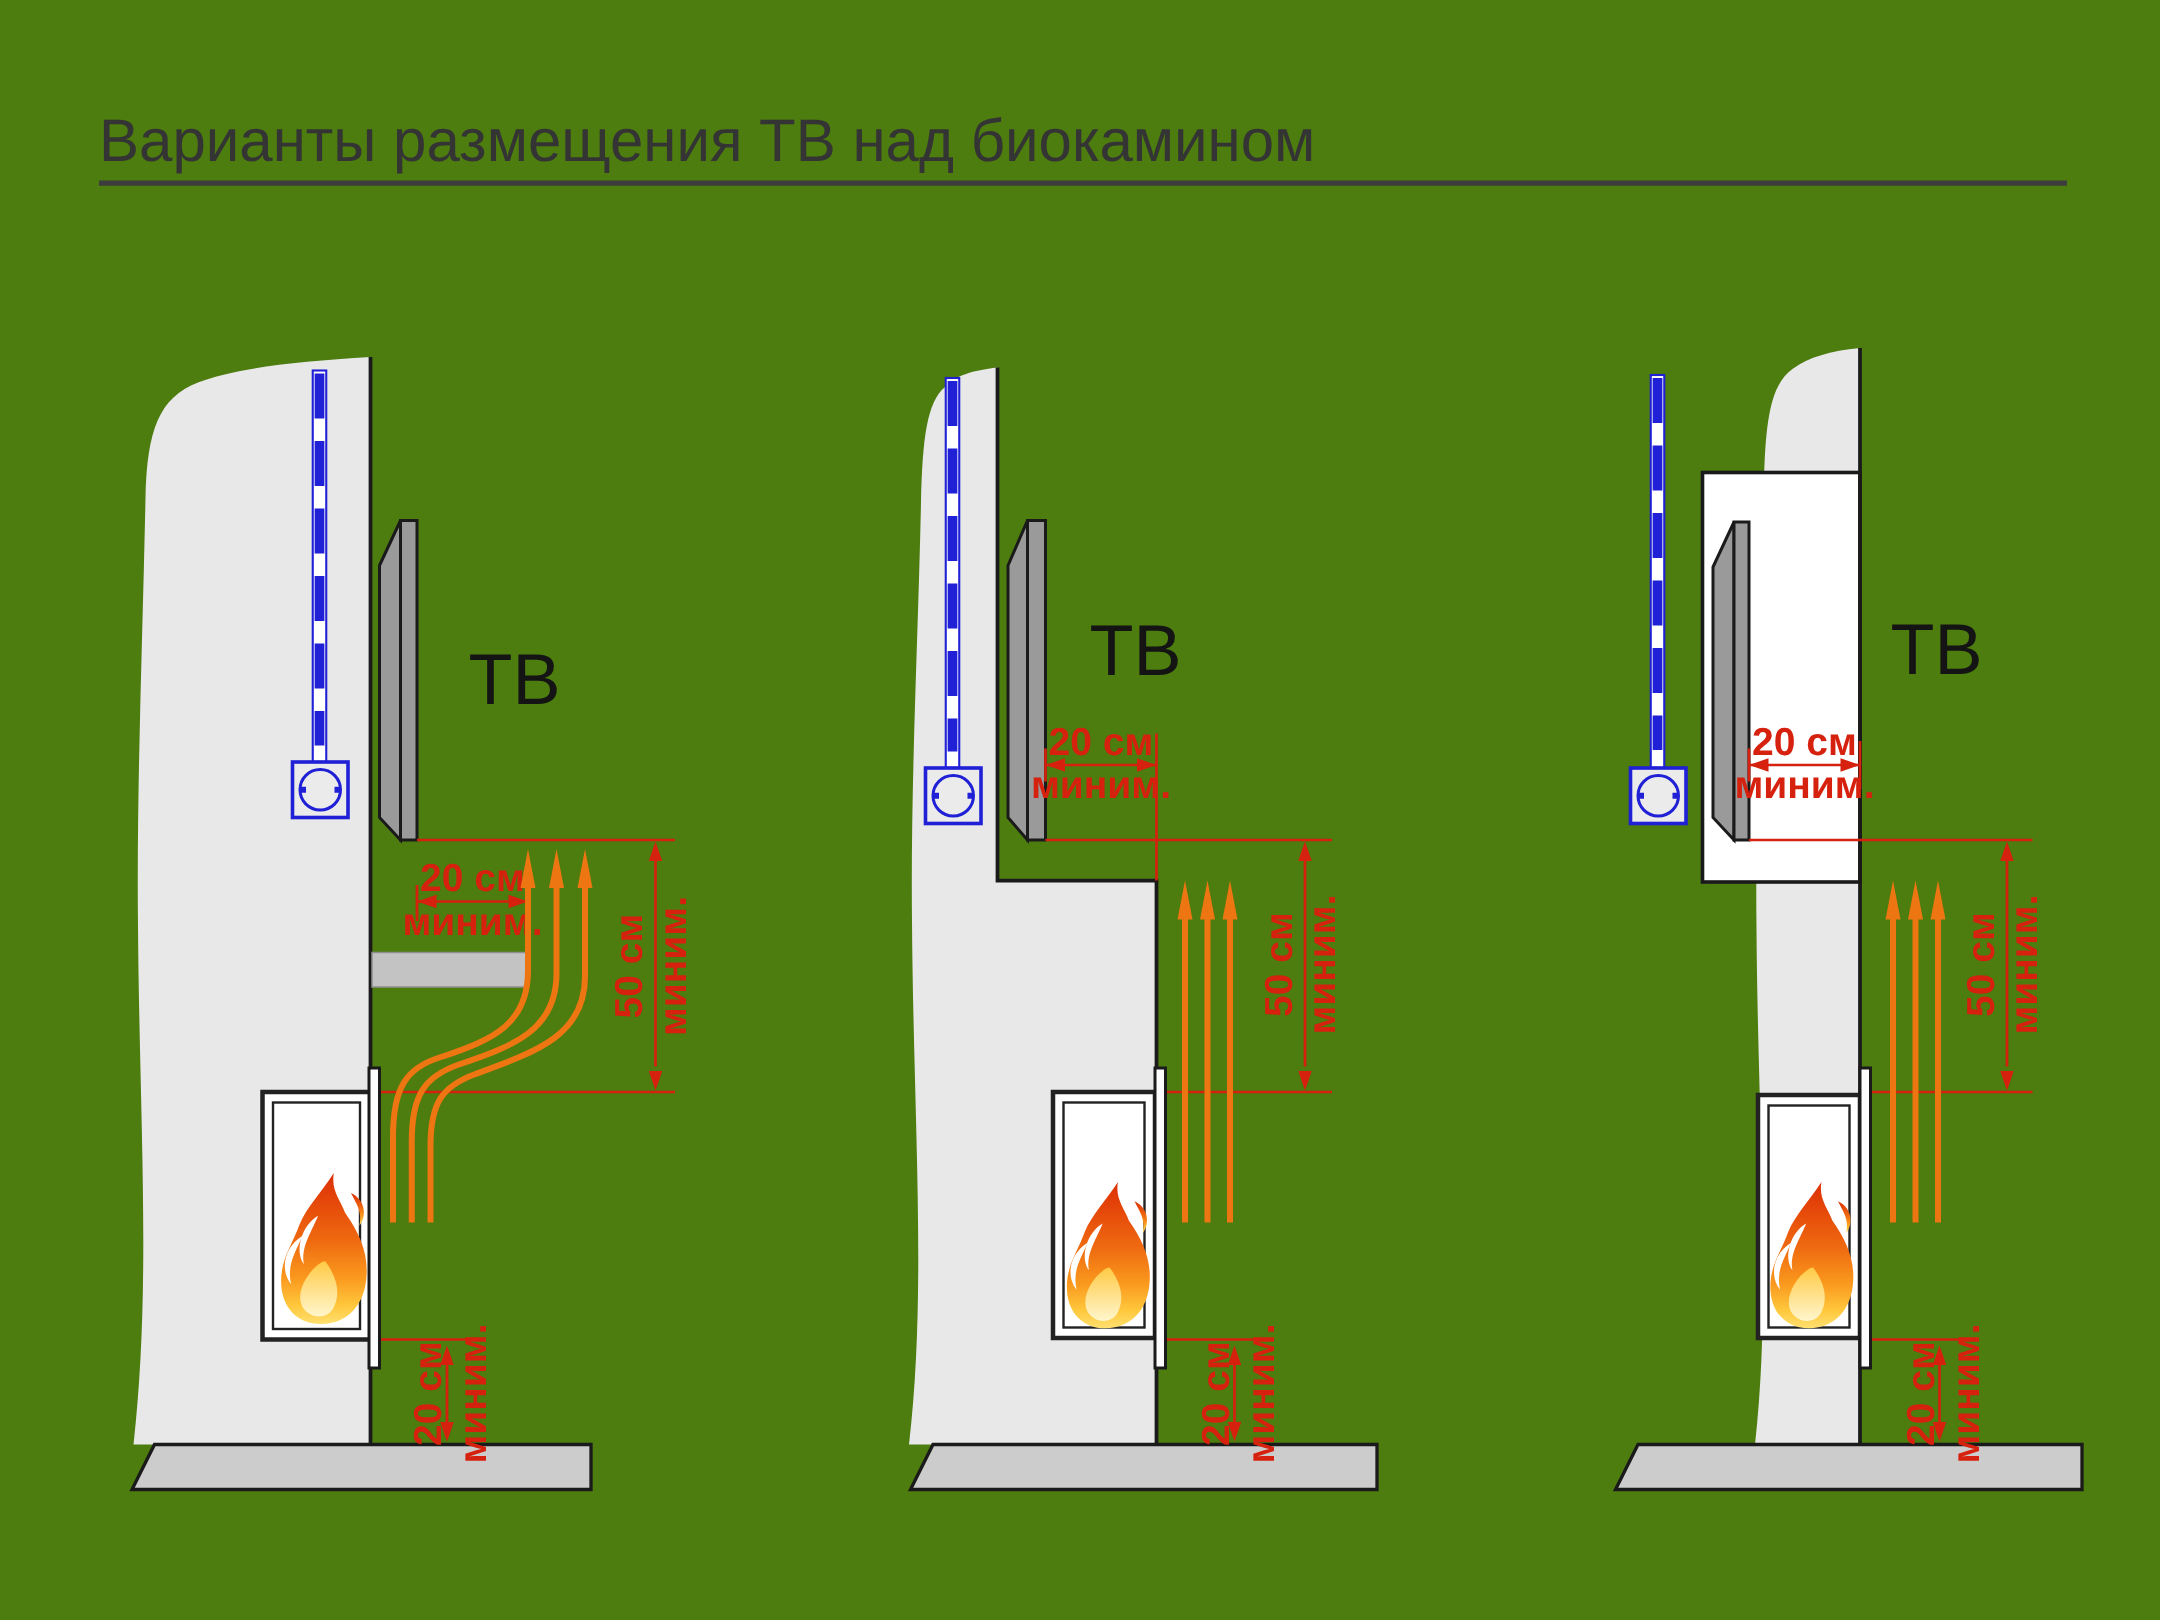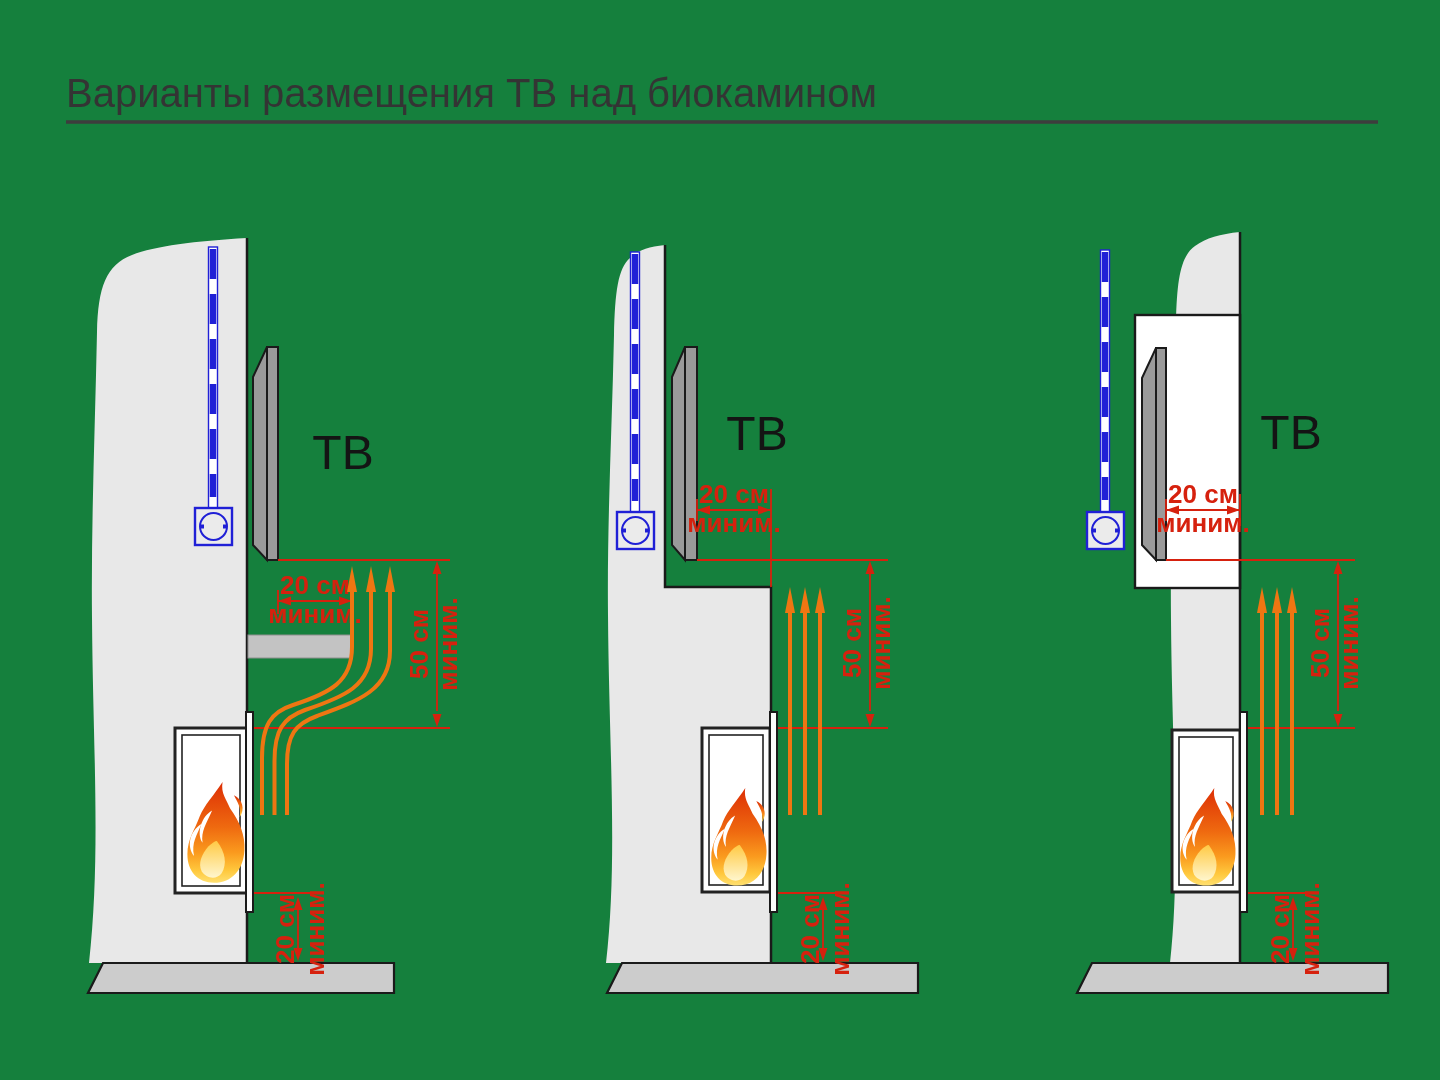--- a/index.html
+++ b/index.html
@@ -1,16 +1,16 @@
 <!DOCTYPE html>
 <html><head>
 <meta charset="utf-8">
 <style>
   html,body{margin:0;padding:0;background:#ffffff;}
-  .stage{position:relative;width:1440px;height:1080px;background:#15803d;overflow:hidden;}
+  .stage{position:relative;width:1440px;height:1080px;background:#4d7c0f;overflow:hidden;}
   svg{display:block;}
   .title-text{font:400 40px "Liberation Sans",sans-serif;fill:#343434;}
   .tv-text{font:400 48px "Liberation Sans",sans-serif;fill:#141414;}
   .dim-text{font:700 26px "Liberation Sans",sans-serif;fill:#d6210e;}
   .red-ln{stroke:#d6210e;stroke-width:1.8;fill:none;}
   .red-fl{fill:#d6210e;stroke:none;}
   .blk{stroke:#1a1a1a;fill:none;}
   .wall{fill:#e8e8e8;stroke:none;}
   .floor{fill:#cccccc;stroke:#1a1a1a;stroke-width:2.2;}
   .tvbody{fill:#9a9a9a;stroke:#1a1a1a;stroke-width:2;}

